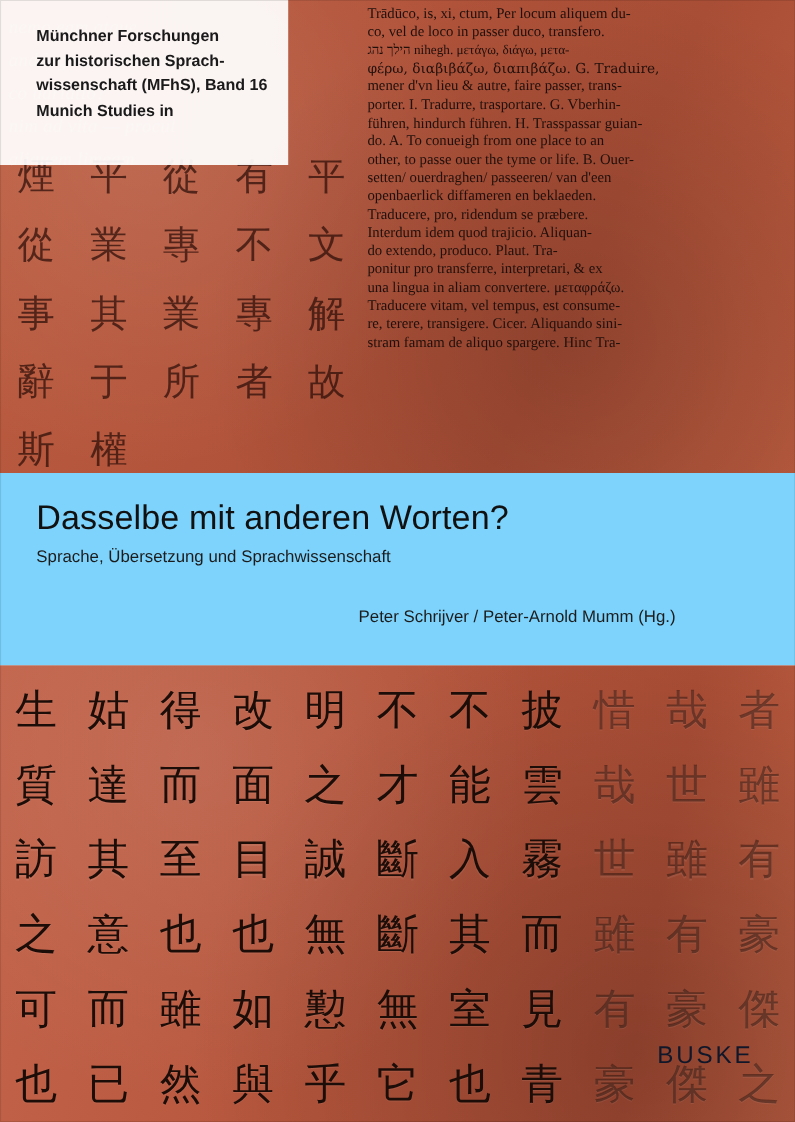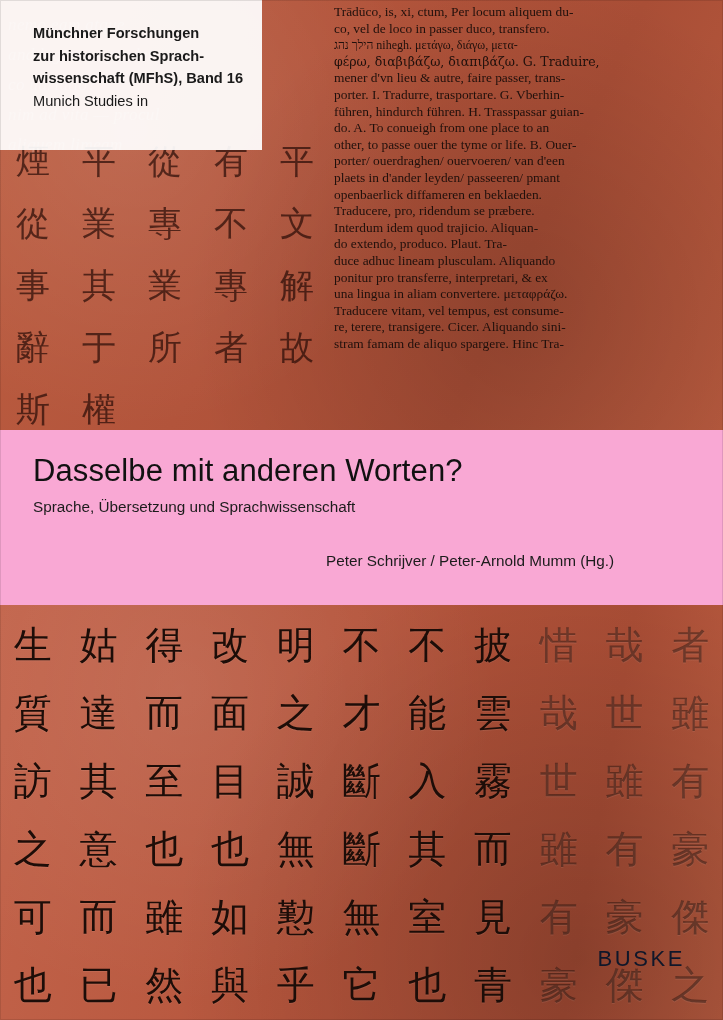--- a/index.html
+++ b/index.html
@@ -76,33 +76,33 @@
   }
   .latin-col p { margin: 0; }
   .latin-col .heb { font-family: Liberation Serif, serif; font-size: 12px; }
   .latin-col .gr { font-family: "DejaVu Serif", serif; font-size: 12.5px; }
 
   
   .band-title {
     position: absolute;
     top: 430px; left: 0;
     width: 723px; height: 175px;
-    background: #f9a8d4;
+    background: #7dd3fc;
   }
   .series {
     position: absolute;
     top: 22px; left: 33px;
     width: 300px;
     color: #1a1a1a;
     font-size: 14.6px;
     line-height: 22.5px;
     font-weight: 600;
   }
   .series .line { display: block; }
-  .series .sub { font-weight: 400; }
+  .series .sub { font-weight: 700; }
   .main-title {
     position: absolute;
     top: 22px; left: 33px;
     font-size: 31px;
     line-height: 38px;
     color: #111;
     letter-spacing: .1px;
   }
   .subtitle {
     position: absolute;
@@ -216,27 +216,25 @@
     <div class="latin-col">
       <p>Trādūco, is, xi, ctum, Per locum aliquem du-</p>
       <p>co, vel de loco in passer duco, transfero.</p>
       <p class="heb">הילך נהג nihegh. μετάγω, διάγω, μετα-</p>
       <p class="gr">φέρω, διαβιβάζω, διαπιβάζω. G. Traduire,</p>
       <p>mener d'vn lieu &amp; autre, faire passer, trans-</p>
       <p>porter. I. Tradurre, trasportare. G. Vberhin-</p>
       <p>führen, hindurch führen. H. Trasspassar guian-</p>
       <p>do. A. To conueigh from one place to an</p>
       <p>other, to passe ouer the tyme or life. B. Ouer-</p>
-      <p>porter/ ouerdraghen/ ouervoeren/ van d'een</p>
-      <p>plaets in d'ander leyden/ passeeren/ pmant</p>
+      <p>setten/ ouerdraghen/ passeeren/ van d'een</p>
       <p>openbaerlick diffameren en beklaeden.</p>
       <p>Traducere, pro, ridendum se præbere.</p>
       <p>Interdum idem quod trajicio. Aliquan-</p>
       <p>do extendo, produco. Plaut. Tra-</p>
-      <p>duce adhuc lineam plusculam. Aliquando</p>
       <p>ponitur pro transferre, interpretari, &amp; ex</p>
       <p>una lingua in aliam convertere. μεταφράζω.</p>
       <p>Traducere vitam, vel tempus, est consume-</p>
       <p>re, terere, transigere. Cicer. Aliquando sini-</p>
       <p>stram famam de aliquo spargere. Hinc Tra-</p>
     </div>
 
     <div class="series-wrap">
       <div class="series">
         <span class="line">Münchner Forschungen</span>

